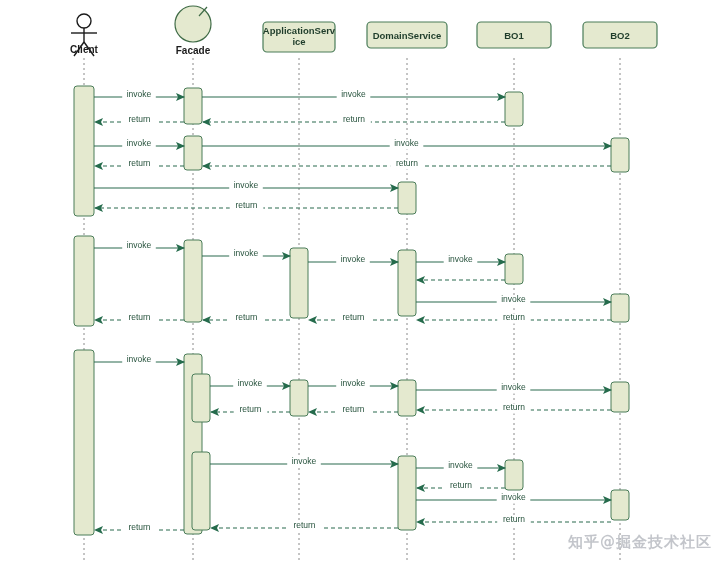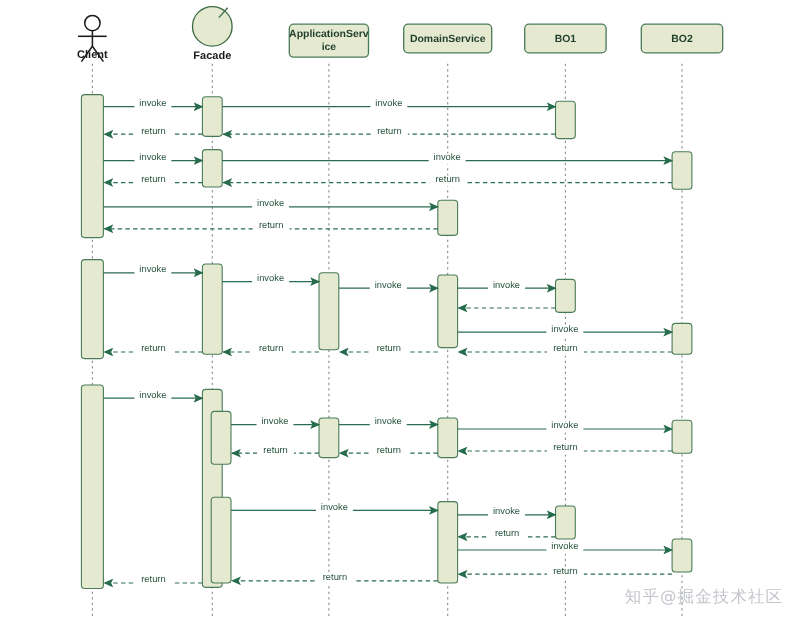--- a/index.html
+++ b/index.html
@@ -1,21 +1,21 @@
 <!DOCTYPE html>
 <html><head>
 <meta charset="utf-8">
 <style>
   html,body{margin:0;padding:0;background:#ffffff;}
   body{font-family:"Liberation Sans","DejaVu Sans",sans-serif;}
   #stage{position:relative;width:720px;height:564px;background:#ffffff;overflow:hidden;}
   #diagram{position:absolute;left:0;top:0;width:720px;height:564px;}
   .wm{position:absolute;right:8px;bottom:12px;font-size:15px;color:#b9bcc2;
       letter-spacing:1px;font-family:"DejaVu Sans",sans-serif;white-space:nowrap;
-      opacity:.85;user-select:none;}
+      opacity:.85;user-select:none;font-weight:bold;}
   text{font-family:"Liberation Sans","DejaVu Sans",sans-serif;}
   .hdr-label{font-size:9.5px;font-weight:bold;fill:#1f3d2b;}
   .actor-label{font-size:10px;font-weight:bold;fill:#1b1b1b;}
   .msg-label{font-size:8.5px;fill:#26523c;}
 </style>
 </head>
 <body>
 
 <div id="stage">
   <svg id="diagram" viewBox="0 0 720 564">

